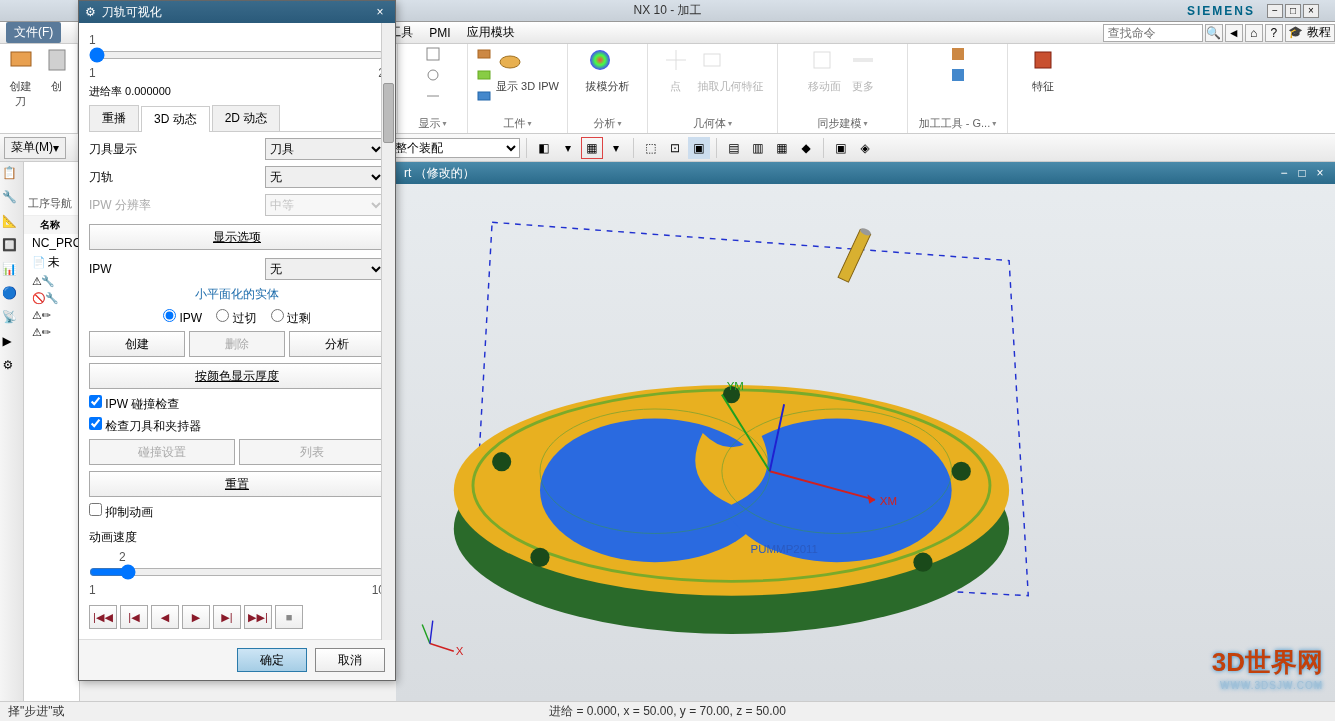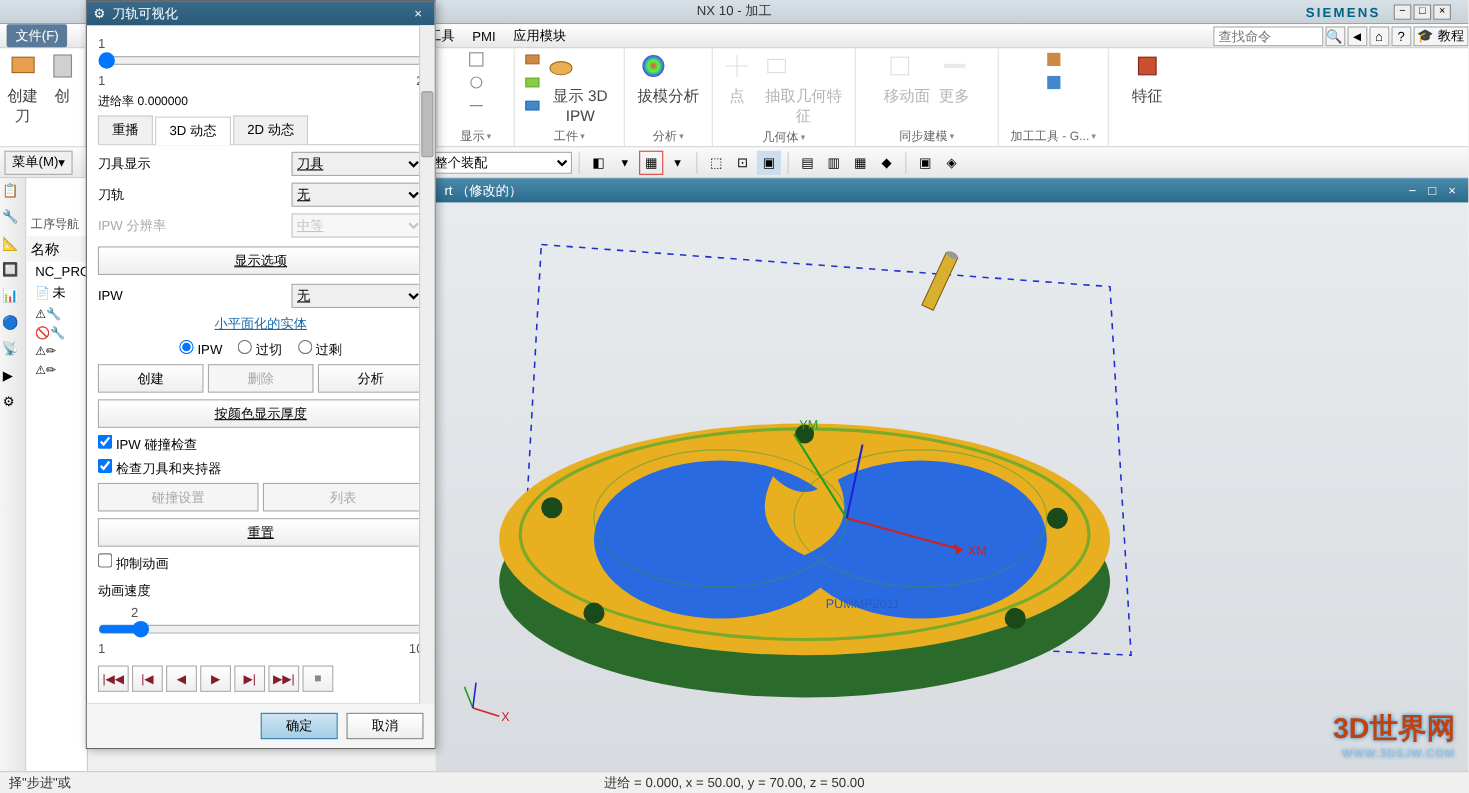--- a/index.html
+++ b/index.html
@@ -11,32 +11,32 @@
 .titlebar .win-btn { width:16px; height:14px; border:1px solid #888; margin-left:2px; display:inline-flex; align-items:center; justify-content:center; font-size:10px; background:#eee; cursor:default; }
 .menubar { height:22px; background:linear-gradient(#fff,#e8e8e8); display:flex; align-items:center; padding-left:6px; border-bottom:1px solid #ccc; }
 .menubar .menuitem { padding:2px 8px; }
 .menubar .menuitem:first-child { background:#5a7a9a; color:#fff; border-radius:2px; }
 .searchbox { margin-left:auto; display:flex; align-items:center; }
 .searchbox input { width:100px; height:18px; border:1px solid #aaa; padding:0 4px; }
 .searchbox .sbtn { width:18px; height:18px; border:1px solid #aaa; margin-left:2px; display:flex; align-items:center; justify-content:center; background:#f5f5f5; }
 .ribbon { height:90px; background:#fff; border-bottom:1px solid #ccc; display:flex; }
 .ribbon-group { border-right:1px solid #e0e0e0; padding:2px 8px; display:flex; flex-direction:column; align-items:center; justify-content:flex-start; }
 .ribbon-group .icons-row { display:flex; gap:8px; margin-bottom:2px; }
-.ribbon-group .lbl { font-size:14px; color:#444; text-align:center; margin-top:2px; }
+.ribbon-group .lbl { font-size:11px; color:#444; text-align:center; margin-top:2px; }
 .ribbon-group .grp-name { font-size:11px; color:#666; margin-top:auto; display:flex; align-items:center; }
 .ribbon-group .grp-name::after { content:"▾"; font-size:8px; margin-left:2px; color:#888; }
 .mini-toolbar { height:28px; background:linear-gradient(#fafafa,#e8e8e8); border-bottom:1px solid #ccc; display:flex; align-items:center; padding:0 4px; gap:2px; }
 .mini-toolbar .tbtn { width:22px; height:22px; border:1px solid transparent; display:flex; align-items:center; justify-content:center; }
 .mini-toolbar select { height:20px; border:1px solid #aaa; background:#fff; }
 .mini-toolbar .sep { width:1px; height:20px; background:#ccc; margin:0 4px; }
 .left-vtoolbar { position:absolute; left:0; top:162px; width:24px; background:linear-gradient(90deg,#f5f5f5,#e5e5e5); border-right:1px solid #ccc; bottom:20px; display:flex; flex-direction:column; align-items:center; padding-top:4px; gap:6px; }
 .left-vtoolbar .vbtn { width:18px; height:18px; }
 .nav-panel { position:absolute; left:24px; top:162px; width:56px; bottom:20px; background:#fff; border-right:1px solid #ccc; overflow:hidden; }
 .nav-panel .nav-title { writing-mode:horizontal-tb; padding:4px; font-size:11px; color:#555; border-bottom:1px solid #eee;margin-top:30px; }
-.nav-panel .nav-col-head { padding:2px 4px; background:#f5f5f5; font-size:13px; }
+.nav-panel .nav-col-head { padding:2px 16px; background:#f5f5f5; font-size:10px;font-weight:bold; }
 .nav-panel .nav-item { padding:2px 2px 2px 8px; font-size:11px; white-space:nowrap; display:flex; align-items:center; gap:2px; }
 .viewport { position:absolute; left:396px; right:0; top:162px; bottom:20px; background:linear-gradient(#e8ecef,#d8dce0); }
 .viewport .view-title { height:22px; background:linear-gradient(#4a8aaa,#2a6a8a); color:#fff; padding:0 8px; display:flex; align-items:center;gap:16px; }
 .viewport .view-title .spacer { flex:1; }
 .viewport .win-icons { display:flex; gap:4px; }
 .viewport .win-icons span { width:14px; text-align:center; }
 .canvas { position:absolute; top:22px; left:0; right:0; bottom:0; overflow:hidden; }
 .statusbar { position:fixed; bottom:0; left:0; right:0; height:20px; background:#f0f0f0; border-top:1px solid #ccc; display:flex; align-items:center; padding:0 8px; font-size:11px; color:#333; }
 .statusbar .coords { position:absolute; left:50%; transform:translateX(-50%); }
 
@@ -47,25 +47,25 @@
 .dialog .dlg-body { padding:6px 10px; max-height:660px; overflow-y:auto; }
 .dialog .slider-row { margin:4px 0; }
 .dialog .slider-lbls { display:flex; justify-content:space-between; font-size:11px; color:#555; }
 .dialog input[type=range] { width:100%; }
 .dialog .feed { margin:4px 0; font-size:11px; }
 .dialog .tabs { display:flex; border-bottom:1px solid #ccc; margin-top:6px; }
 .dialog .tab { padding:4px 12px; border:1px solid #ccc; border-bottom:none; background:#f0f0f0; margin-right:2px; cursor:default; }
 .dialog .tab.active { background:#fff; position:relative; top:1px; }
 .dialog .form-row { display:flex; align-items:center; margin:6px 0; }
 .dialog .form-row label { flex:1; }
-.dialog .form-row select { width:120px; height:22px; border:1px solid #aaa;text-decoration:underline; }
+.dialog .form-row select { width:120px; height:22px; border:1px solid #aaa; }
 .dialog .form-row.disabled { color:#aaa; }
 .dialog .form-row.disabled select { color:#aaa; background:#f5f5f5; }
 .dialog .wide-btn { width:100%; height:26px; border:1px solid #aaa; background:linear-gradient(#fff,#eee); margin:2px 0;text-decoration:underline; }
-.dialog .section-title { text-align:center; color:#1a6aaa; margin:6px 0;text-decoration:underline; }
+.dialog .section-title { text-align:center; color:#1a6aaa; margin:6px 0; }
 .dialog .radio-row { display:flex; justify-content:center; gap:14px; margin:4px 0; }
 .dialog .btn-row { display:flex; gap:4px; margin:4px 0; }
 .dialog .btn-row button { flex:1; height:26px; border:1px solid #aaa; background:linear-gradient(#fff,#eee); }
 .dialog .btn-row button:disabled { color:#aaa; background:#f5f5f5; }
 .dialog .chk-row { margin:4px 0; }
 .dialog .play-ctrl { display:flex; gap:3px; justify-content:flex-start; margin:8px 0 4px; }
 .dialog .play-ctrl button { width:28px; height:24px; border:1px solid #aaa; background:linear-gradient(#fff,#eee); font-size:11px; color:#8a1a2a; }
 .dialog .dlg-foot { display:flex; justify-content:flex-end; gap:8px; padding:8px 10px; border-top:1px solid #ddd; background:#f5f5f5; }
 .dialog .dlg-foot button { width:70px; height:24px; border:1px solid #888; background:linear-gradient(#fff,#eee); }
 .dialog .dlg-foot button.primary { border:1px solid #2a7aaa; background:linear-gradient(#cde5f5,#a5cde5); }

